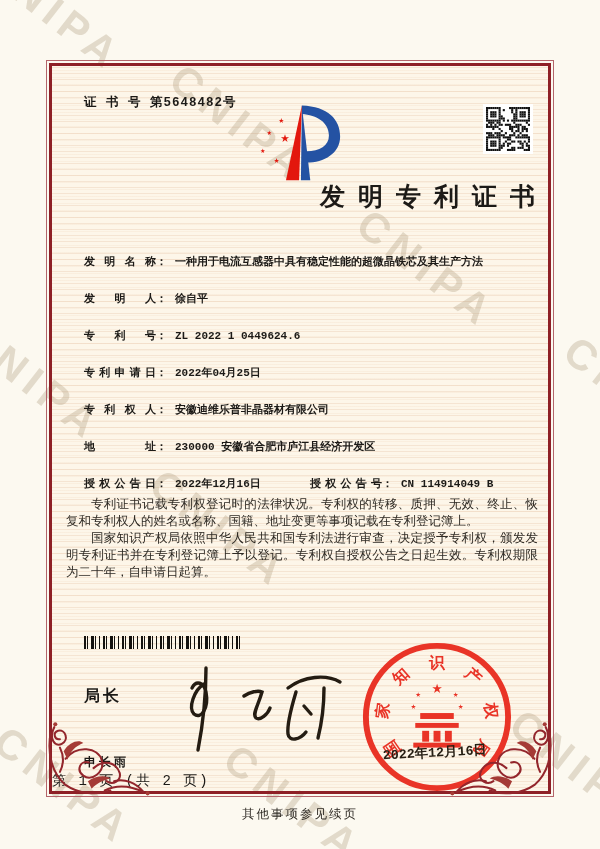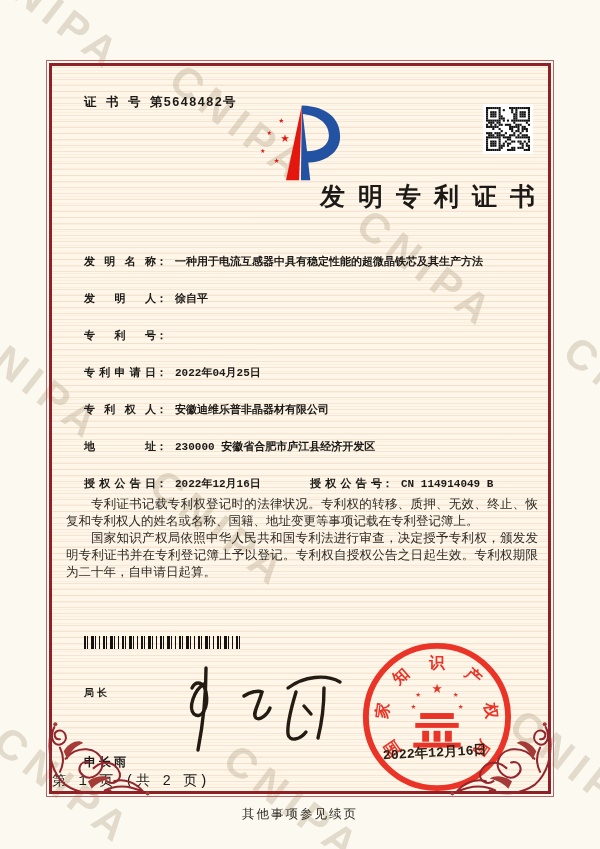--- a/index.html
+++ b/index.html
@@ -61,21 +61,21 @@
   .legal p{margin:0;text-indent:2em;}
   .barcode{
     position:absolute;left:32px;top:570px;width:157px;height:13px;
     background:repeating-linear-gradient(90deg,
       #14110e 0 2px, rgba(0,0,0,0) 2px 3px,
       #14110e 3px 4px, rgba(0,0,0,0) 4px 7px,
       #14110e 7px 10px, rgba(0,0,0,0) 10px 11px,
       #14110e 11px 12px, rgba(0,0,0,0) 12px 15px,
       #14110e 15px 16px, rgba(0,0,0,0) 16px 19px);
   }
-  .signer-title{position:absolute;left:32px;top:620px;font-size:10px;font-weight:bold;letter-spacing:3px;}
+  .signer-title{position:absolute;left:32px;top:620px;font-size:16px;font-weight:bold;letter-spacing:3px;}
   .signer-name{position:absolute;left:32px;top:648px;font-size:12px;font-weight:bold;letter-spacing:3px;margin-top:40px;}
   .signature{position:absolute;left:118px;top:596px;width:180px;height:95px;}
   .seal{position:absolute;left:306px;top:572px;width:158px;height:158px;mix-blend-mode:multiply;opacity:.95;}
   .pagenum{position:absolute;left:0;top:706px;width:100%;font-size:14px;letter-spacing:2px;}
   .flourish{position:absolute;width:112px;height:112px;z-index:4;}
   .flourish.bl{left:-7px;bottom:-7px;}
   .flourish.br{right:-7px;bottom:-7px;transform:scaleX(-1);}
   .footer-note{
     position:absolute;left:0;top:806px;width:100%;text-align:center;z-index:3;
     font-size:12.5px;letter-spacing:2px;color:#2e2a24;font-weight:500;
@@ -358,20 +358,21 @@
       <span class="fvalue">一种用于电流互感器中具有稳定性能的超微晶铁芯及其生产方法</span>
     </div>
     <div class="frow">
       <span class="flabel">发明人</span>
         <span class="fcolon">：</span>
       <span class="fvalue">徐自平</span>
     </div>
     <div class="frow">
       <span class="flabel">专利号</span>
         <span class="fcolon">：</span>
+      <span class="fvalue">ZL 2022 1 0449624.6</span>
     </div>
     <div class="frow">
       <span class="flabel">专利申请日</span>
         <span class="fcolon">：</span>
       <span class="fvalue">2022年04月25日</span>
     </div>
     <div class="frow">
       <span class="flabel">专利权人</span>
         <span class="fcolon">：</span>
       <span class="fvalue">安徽迪维乐普非晶器材有限公司</span>

